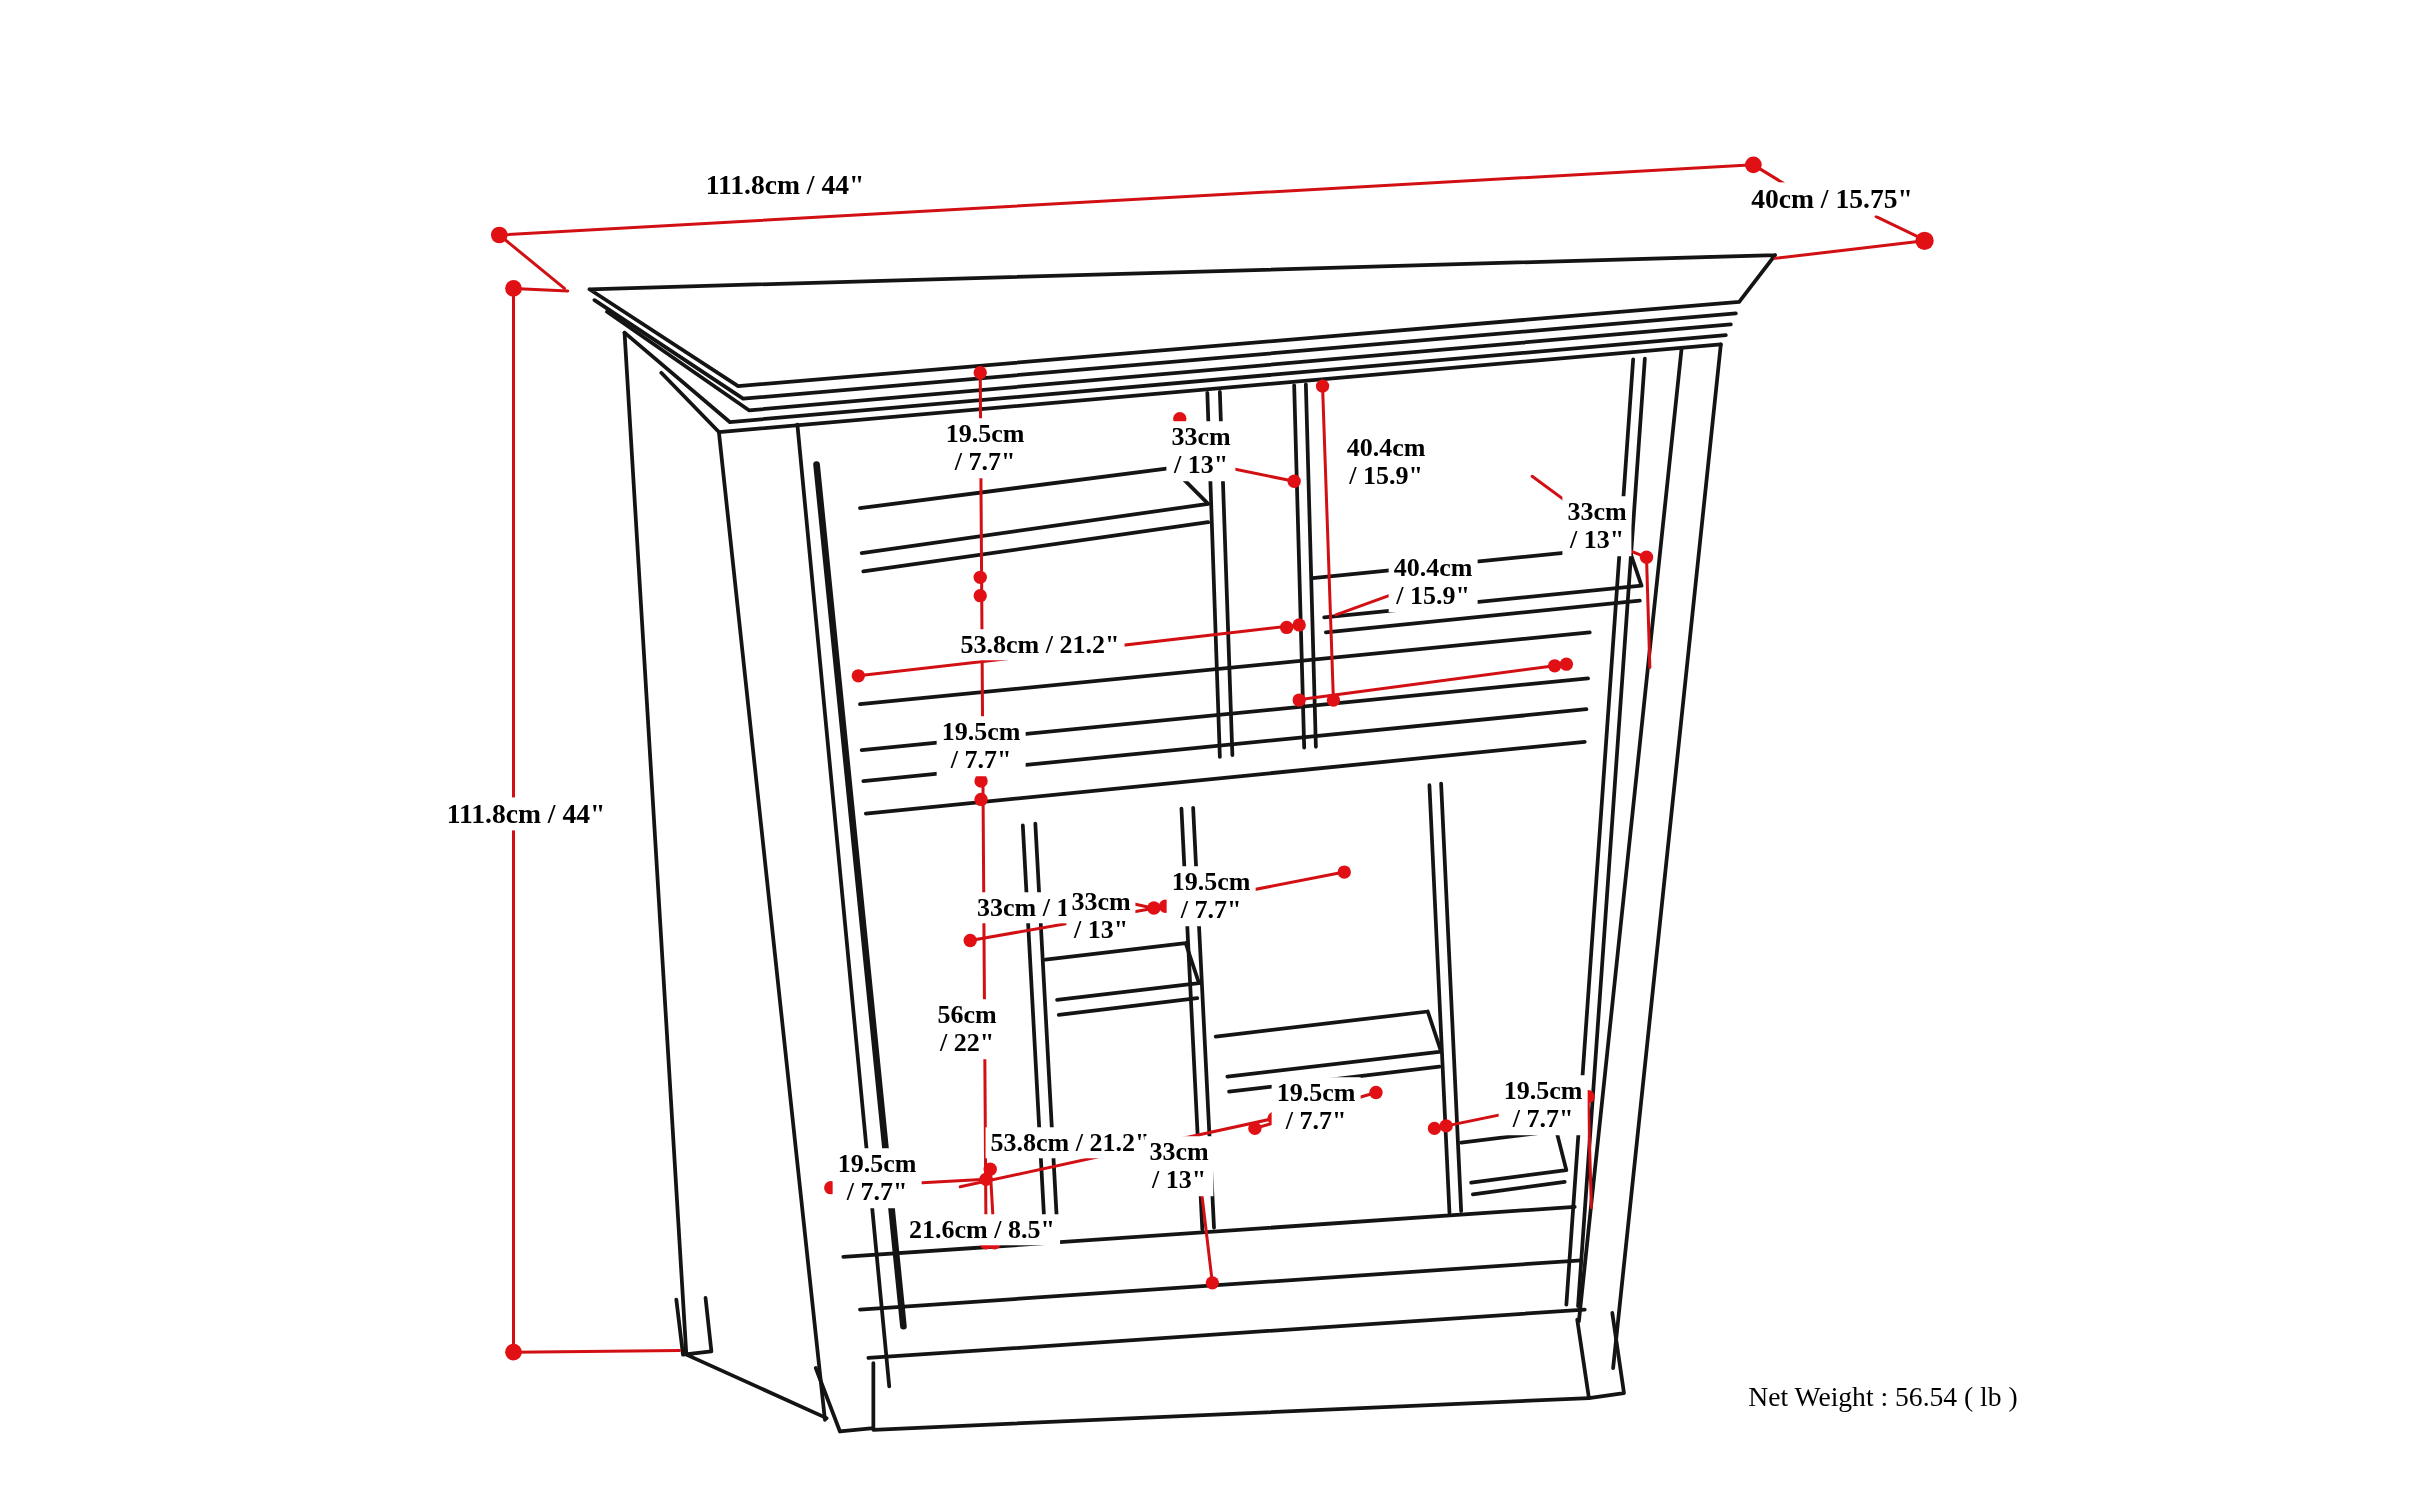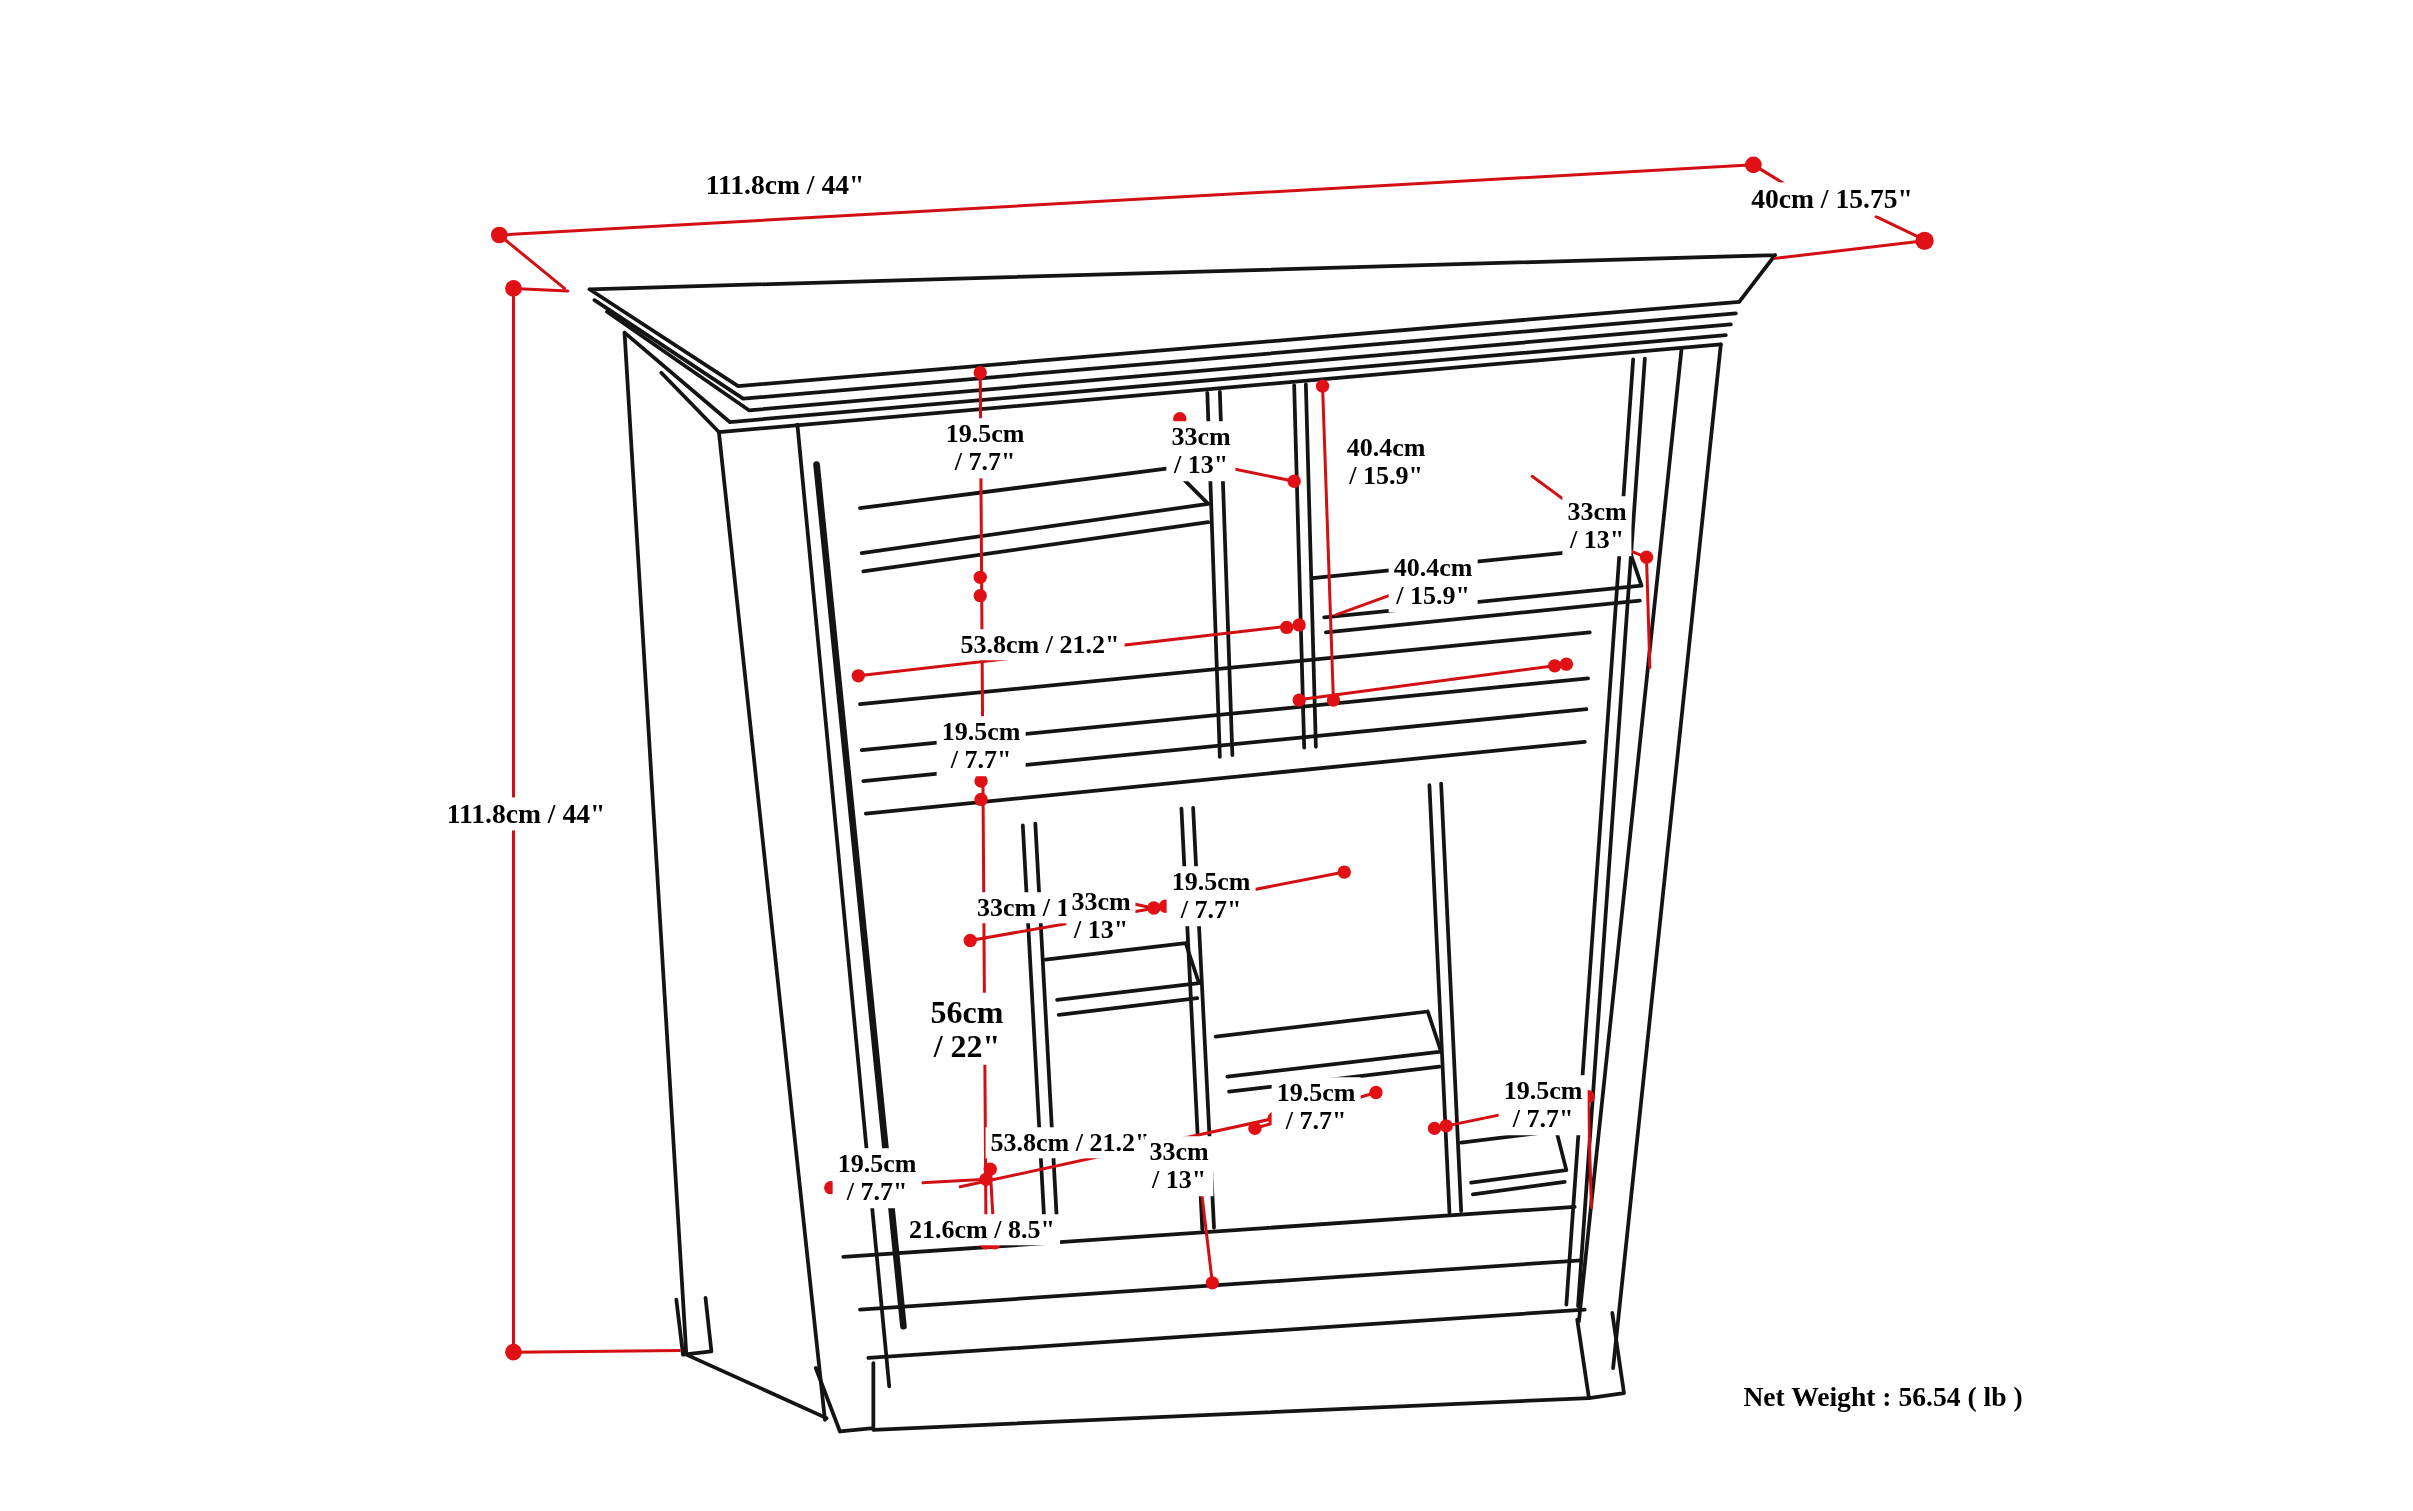--- a/index.html
+++ b/index.html
@@ -3,21 +3,21 @@
 <meta charset="utf-8">
 <style>
   html,body{margin:0;padding:0;background:#e8e8e8;}
   .stage{position:relative;width:2413px;height:1512px;background:#ffffff;overflow:hidden;
          font-family:"Liberation Serif", serif;}
   .stage svg{position:absolute;left:0;top:0;}
   .dim-label{position:absolute;transform:translate(-50%,-50%);background:#ffffff;
              color:#000;text-align:center;line-height:1.08;white-space:pre-line;
              padding:1.7px 5px;font-weight:bold;letter-spacing:0px;}
   .net-weight{position:absolute;transform:translate(-50%,-50%);color:#000;
-              font-weight:bold;white-space:nowrap;}
+              font-weight:normal;white-space:nowrap;}
 </style>
 </head>
 <body>
 
 <div class="stage">
 
   <svg width="2413" height="1512" viewBox="0 0 2890 1810">
 
     <g stroke="#141414" stroke-width="4.5" fill="none" stroke-linecap="round">
 
@@ -151,21 +151,21 @@
       <div class="dim-label" style="left: 1433px; top: 582px; font-size: 26px;">40.4cm
 / 15.9"</div>
       <div class="dim-label" style="left: 1040px; top: 645px; font-size: 26px;">53.8cm / 21.2"</div>
       <div class="dim-label" style="left: 981px; top: 746px; font-size: 26px;">19.5cm
 / 7.7"</div>
       <div class="dim-label" style="left: 1037px; top: 908px; font-size: 26px;">33cm / 13"</div>
       <div class="dim-label" style="left: 1101px; top: 916px; font-size: 26px;">33cm
 / 13"</div>
       <div class="dim-label" style="left: 1211px; top: 896px; font-size: 26px;">19.5cm
 / 7.7"</div>
-      <div class="dim-label" style="left: 967px; top: 1029px; font-size: 32px;">56cm
+      <div class="dim-label" style="left: 967px; top: 1029px; font-size: 26px;">56cm
 / 22"</div>
       <div class="dim-label" style="left: 1316px; top: 1107px; font-size: 26px;">19.5cm
 / 7.7"</div>
       <div class="dim-label" style="left: 1070px; top: 1143px; font-size: 26px;">53.8cm / 21.2"</div>
       <div class="dim-label" style="left: 1179px; top: 1166px; font-size: 26px;">33cm
 / 13"</div>
       <div class="dim-label" style="left: 877px; top: 1178px; font-size: 26px;">19.5cm
 / 7.7"</div>
       <div class="dim-label" style="left: 982px; top: 1230px; font-size: 26px;">21.6cm / 8.5"</div>
       <div class="dim-label" style="left: 1543px; top: 1105px; font-size: 26px;">19.5cm

